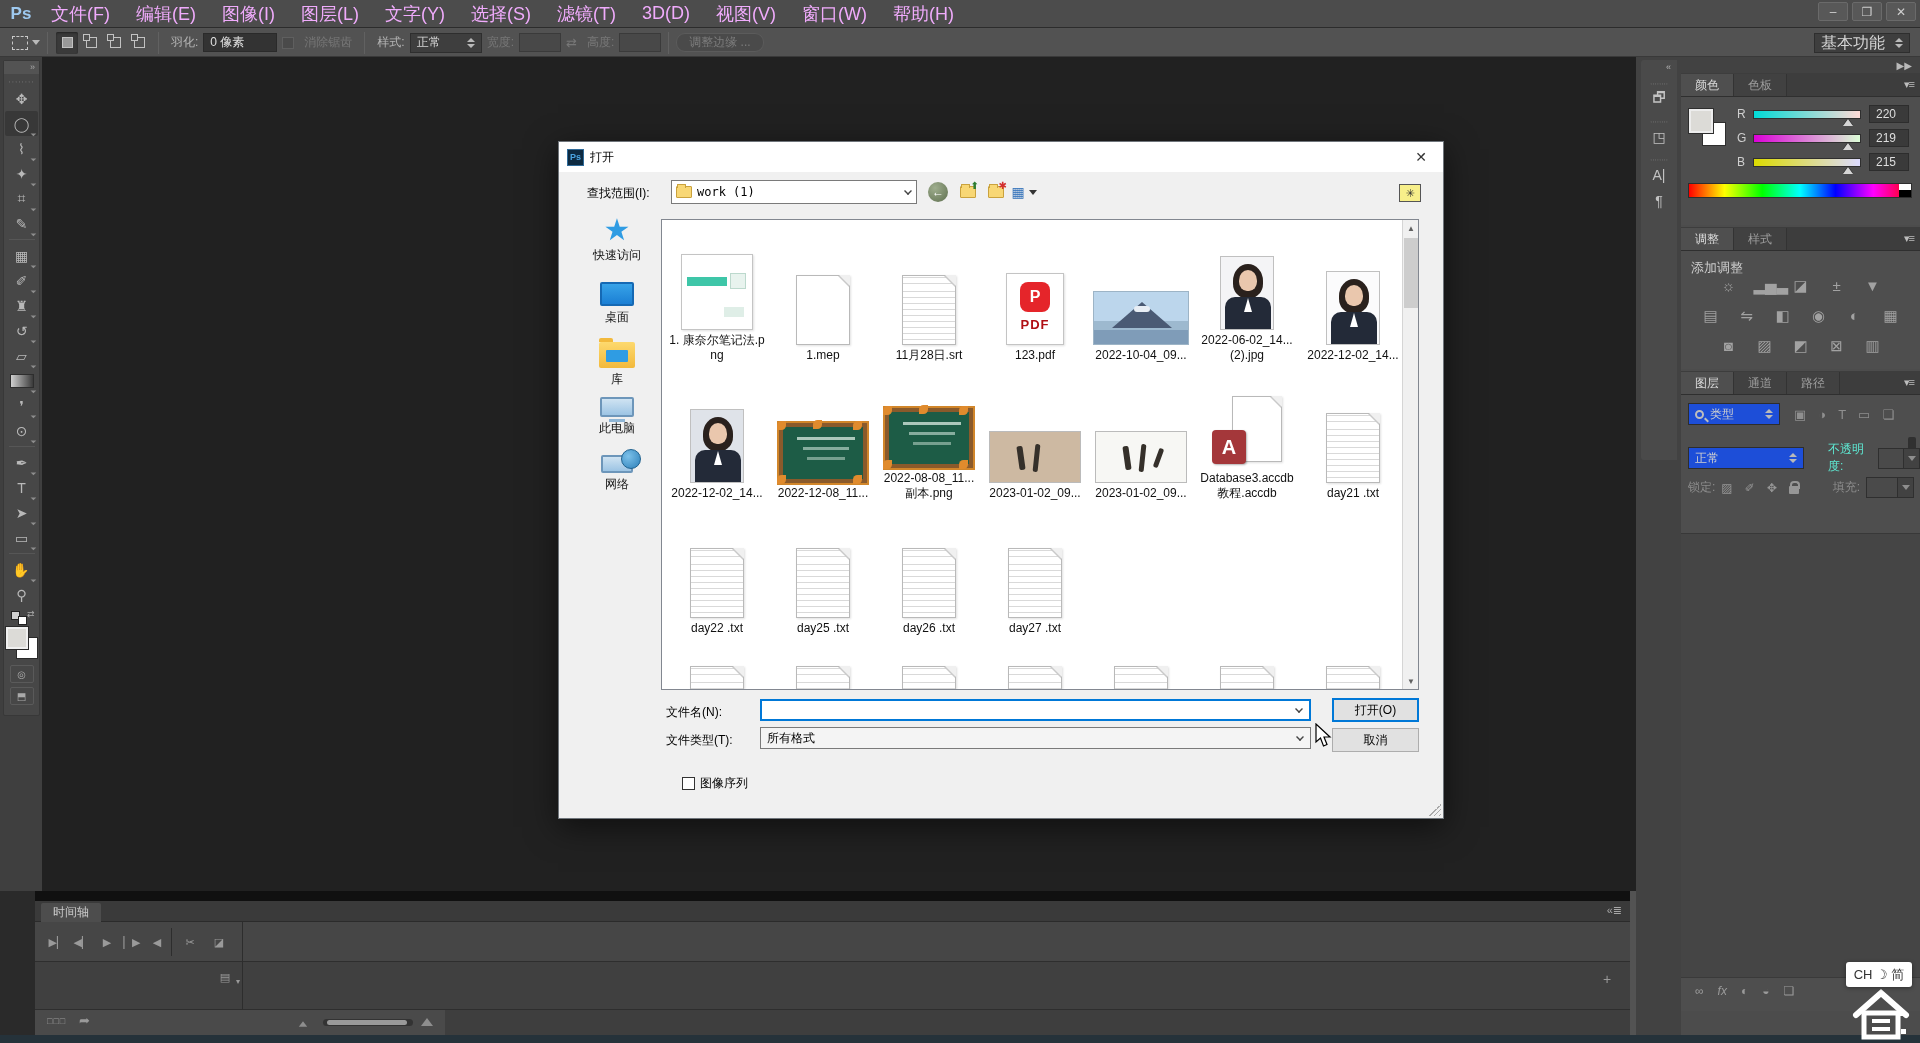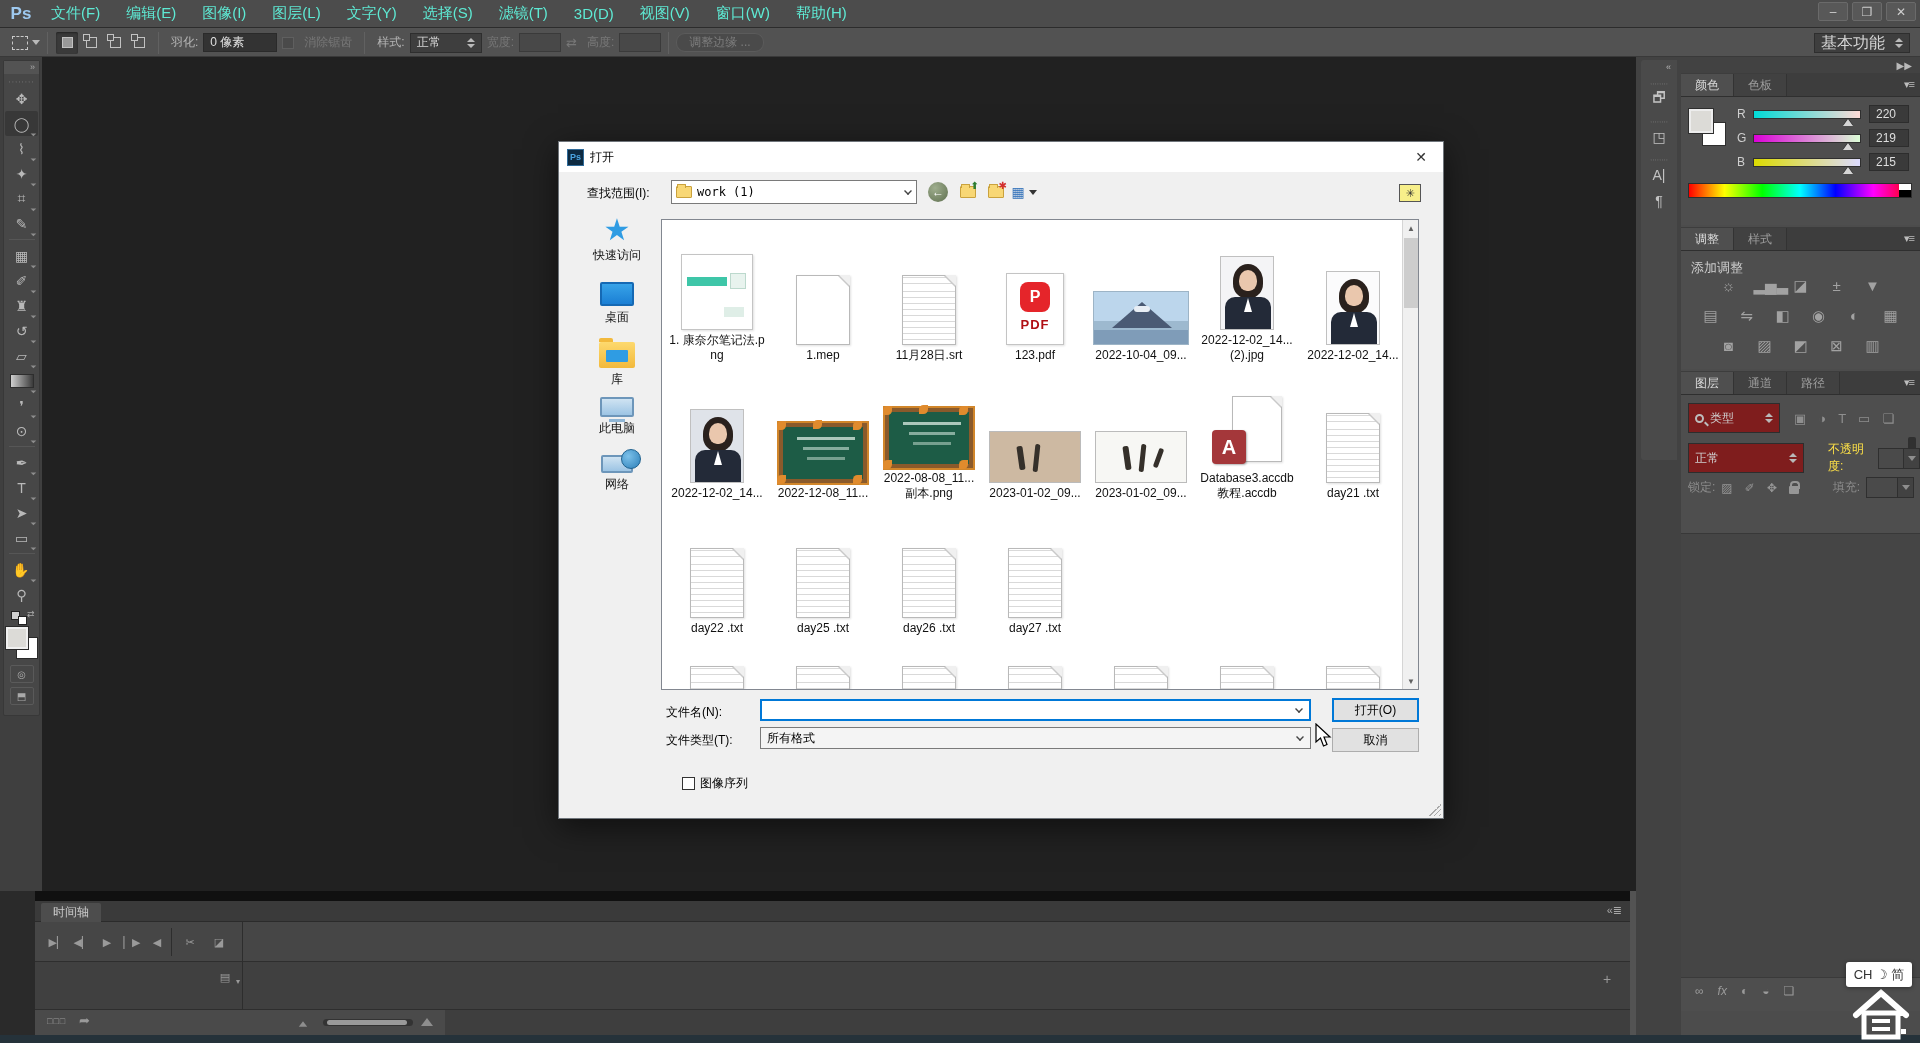--- a/index.html
+++ b/index.html
@@ -1,21 +1,21 @@
 <!DOCTYPE html>
 <html><head>
 <meta charset="utf-8">
 <style>
   *{margin:0;padding:0;box-sizing:border-box}
   html,body{width:1920px;height:1043px;overflow:hidden;background:#535353;
     font-family:"Liberation Sans","DejaVu Sans",sans-serif;-webkit-font-smoothing:antialiased}
   
   #menubar{position:absolute;left:0;top:0;width:1920px;height:28px;background:#4c4c4c;border-bottom:1px solid #2c2c2c;display:flex;align-items:center;z-index:5}
   #pslogo{width:34px;height:24px;margin-left:4px;color:#9ec9ef;font-weight:bold;font-size:17px;display:flex;align-items:center;justify-content:center}
-  .menu-item{color:#5eead4;font-size:15px;padding:0 13px;height:28px;display:flex;align-items:center;cursor:default}
+  .menu-item{color:#f0abfc;font-size:18px;padding:0 13px;height:28px;display:flex;align-items:center;cursor:default}
   #winbtns{position:absolute;right:4px;top:2px;display:flex;gap:4px}
   .winbtn{width:30px;height:19px;color:#cfcfcf;font-size:12px;display:flex;align-items:center;justify-content:center;background:#585858;border:1px solid #6a6a6a;border-radius:2px}
   #optionsbar{position:absolute;left:0;top:29px;width:1920px;height:28px;background:#525252;border-bottom:1px solid #393939;display:flex;align-items:center;font-size:12px;color:#bcbcbc;z-index:5}
   .vsep{width:1px;height:22px;background:#3e3e3e;border-right:1px solid #616161;margin:0 7px}
   .opt-label{margin:0 5px;color:#b5b5b5}
   .opt-label.dim{color:#777}
   .opt-input{width:74px;height:19px;background:#333;border:1px solid #2a2a2a;color:#e0e0e0;font-size:12px;padding:0 6px;display:flex;align-items:center}
   .opt-input.empty{width:42px;background:#484848;border-color:#3a3a3a}
   .opt-drop{height:20px;background:#3e3e3e;border:1px solid #2e2e2e;color:#d5d5d5;display:flex;align-items:center;padding:0 6px;gap:8px}
   .spin{display:inline-flex;flex-direction:column;gap:2px}
@@ -76,21 +76,21 @@
     background:linear-gradient(90deg,#f00 0%,#ff0 16%,#0f0 33%,#0ff 50%,#00f 66%,#f0f 83%,#f00 100%)}
   #spectrum .wb{position:absolute;right:0;top:0;width:12px;height:100%}
   #spectrum .wb .w{position:absolute;right:0;top:0;width:12px;height:7px;background:#fff}
   #spectrum .wb .k{position:absolute;right:0;bottom:0;width:12px;height:7px;background:#000}
   
   #adjheading{position:absolute;left:10px;top:8px;color:#cdcdcd;font-size:13px}
   .adj-row{position:absolute;left:0;width:100%;display:flex;justify-content:center;gap:14px}
   .adj-ic{color:#a2a2a2;font-size:15px;width:22px;text-align:center}
   
   .lay-row{position:absolute;left:7px;display:flex;align-items:center;color:#b3b3b3;font-size:12px}
-  .pdrop{background:#7f1d1d;border:1px solid #2d2d2d;height:30px;display:flex;align-items:center;color:#cfcfcf;padding:0 6px;gap:6px}
+  .pdrop{background:#1d4ed8;border:1px solid #2d2d2d;height:22px;display:flex;align-items:center;color:#cfcfcf;padding:0 6px;gap:6px}
   .pdrop-sm{width:48px;height:21px;background:#4a4a4a;border:1px solid #2f2f2f;display:flex;align-items:center;justify-content:flex-end}
   .pdrop-sm .btn{width:16px;height:100%;background:#424242;border-left:1px solid #2f2f2f;display:flex;align-items:center;justify-content:center}
   .mag{width:9px;height:9px;border:2px solid #bdbdbd;border-radius:50%;position:relative}
   .mag::after{content:"";position:absolute;left:7px;top:7px;width:5px;height:2px;background:#bdbdbd;transform:rotate(45deg)}
   .lf-ic{color:#8f8f8f;font-size:13px;margin:0 6px}
   .lk-ic{color:#969696;font-size:12px;margin:0 6px}
   .csslock{width:10px;height:8px;background:#969696;border-radius:1px;position:relative;margin:0 6px;margin-top:4px}
   .csslock::before{content:"";position:absolute;left:1px;top:-5px;width:6px;height:6px;border:2px solid #969696;border-bottom:none;border-radius:4px 4px 0 0}
   #layerlist{position:absolute;left:0;right:0;top:138px;bottom:34px;background:#454545;border-top:1px solid #383838}
   #layerbottom{position:absolute;left:0;right:0;bottom:8px;height:26px;background:#4e4e4e;border-top:1px solid #3a3a3a;display:flex;align-items:center;color:#9a9a9a;font-size:12px;gap:14px;padding-left:14px}
@@ -495,21 +495,21 @@
         </div>
         <div class="ltoggle" style="top:42px"></div>
         <div class="lay-row" style="top:46px">
           <div class="pdrop" style="width:132px">
             <span>正常</span>
             <span class="spin" style="margin-left:auto">
                 <i class="up"></i>
                 <i class="dn"></i>
               </span>
           </div>
-          <span style="margin-left:24px;color:#fde047">不透明度:</span>
+          <span style="margin-left:24px;color:#5eead4">不透明度:</span>
           <div class="pdrop-sm" style="margin-left:6px">
             <span class="btn">
                 <span class="dd-arrow" style="margin:0;border-top-color:#8e8e8e"></span>
               </span>
           </div>
         </div>
         <div class="lay-row" style="top:82px">
           <span style="color:#8c8c8c">锁定:</span>
           <span id="lk-icons" style="display:flex;align-items:center">
               <span class="lk-ic">▨</span>
@@ -668,21 +668,21 @@
           </div>
           <div class="fcell">
             <div class="fthumb" style="height: 104px;">
               <div class="portrait light">
                 <span class="p-hair"></span>
                 <span class="p-face"></span>
                 <span class="p-body"></span>
                 <span class="p-shirt"></span>
               </div>
             </div>
-            <div class="fname">2022-12-02_14... (2).jpg</div>
+            <div class="fname">2022-06-02_14... (2).jpg</div>
           </div>
           <div class="fcell">
             <div class="fthumb" style="height: 104px;">
               <div class="portrait bright">
                 <span class="p-hair"></span>
                 <span class="p-face"></span>
                 <span class="p-body"></span>
                 <span class="p-shirt"></span>
               </div>
             </div>

